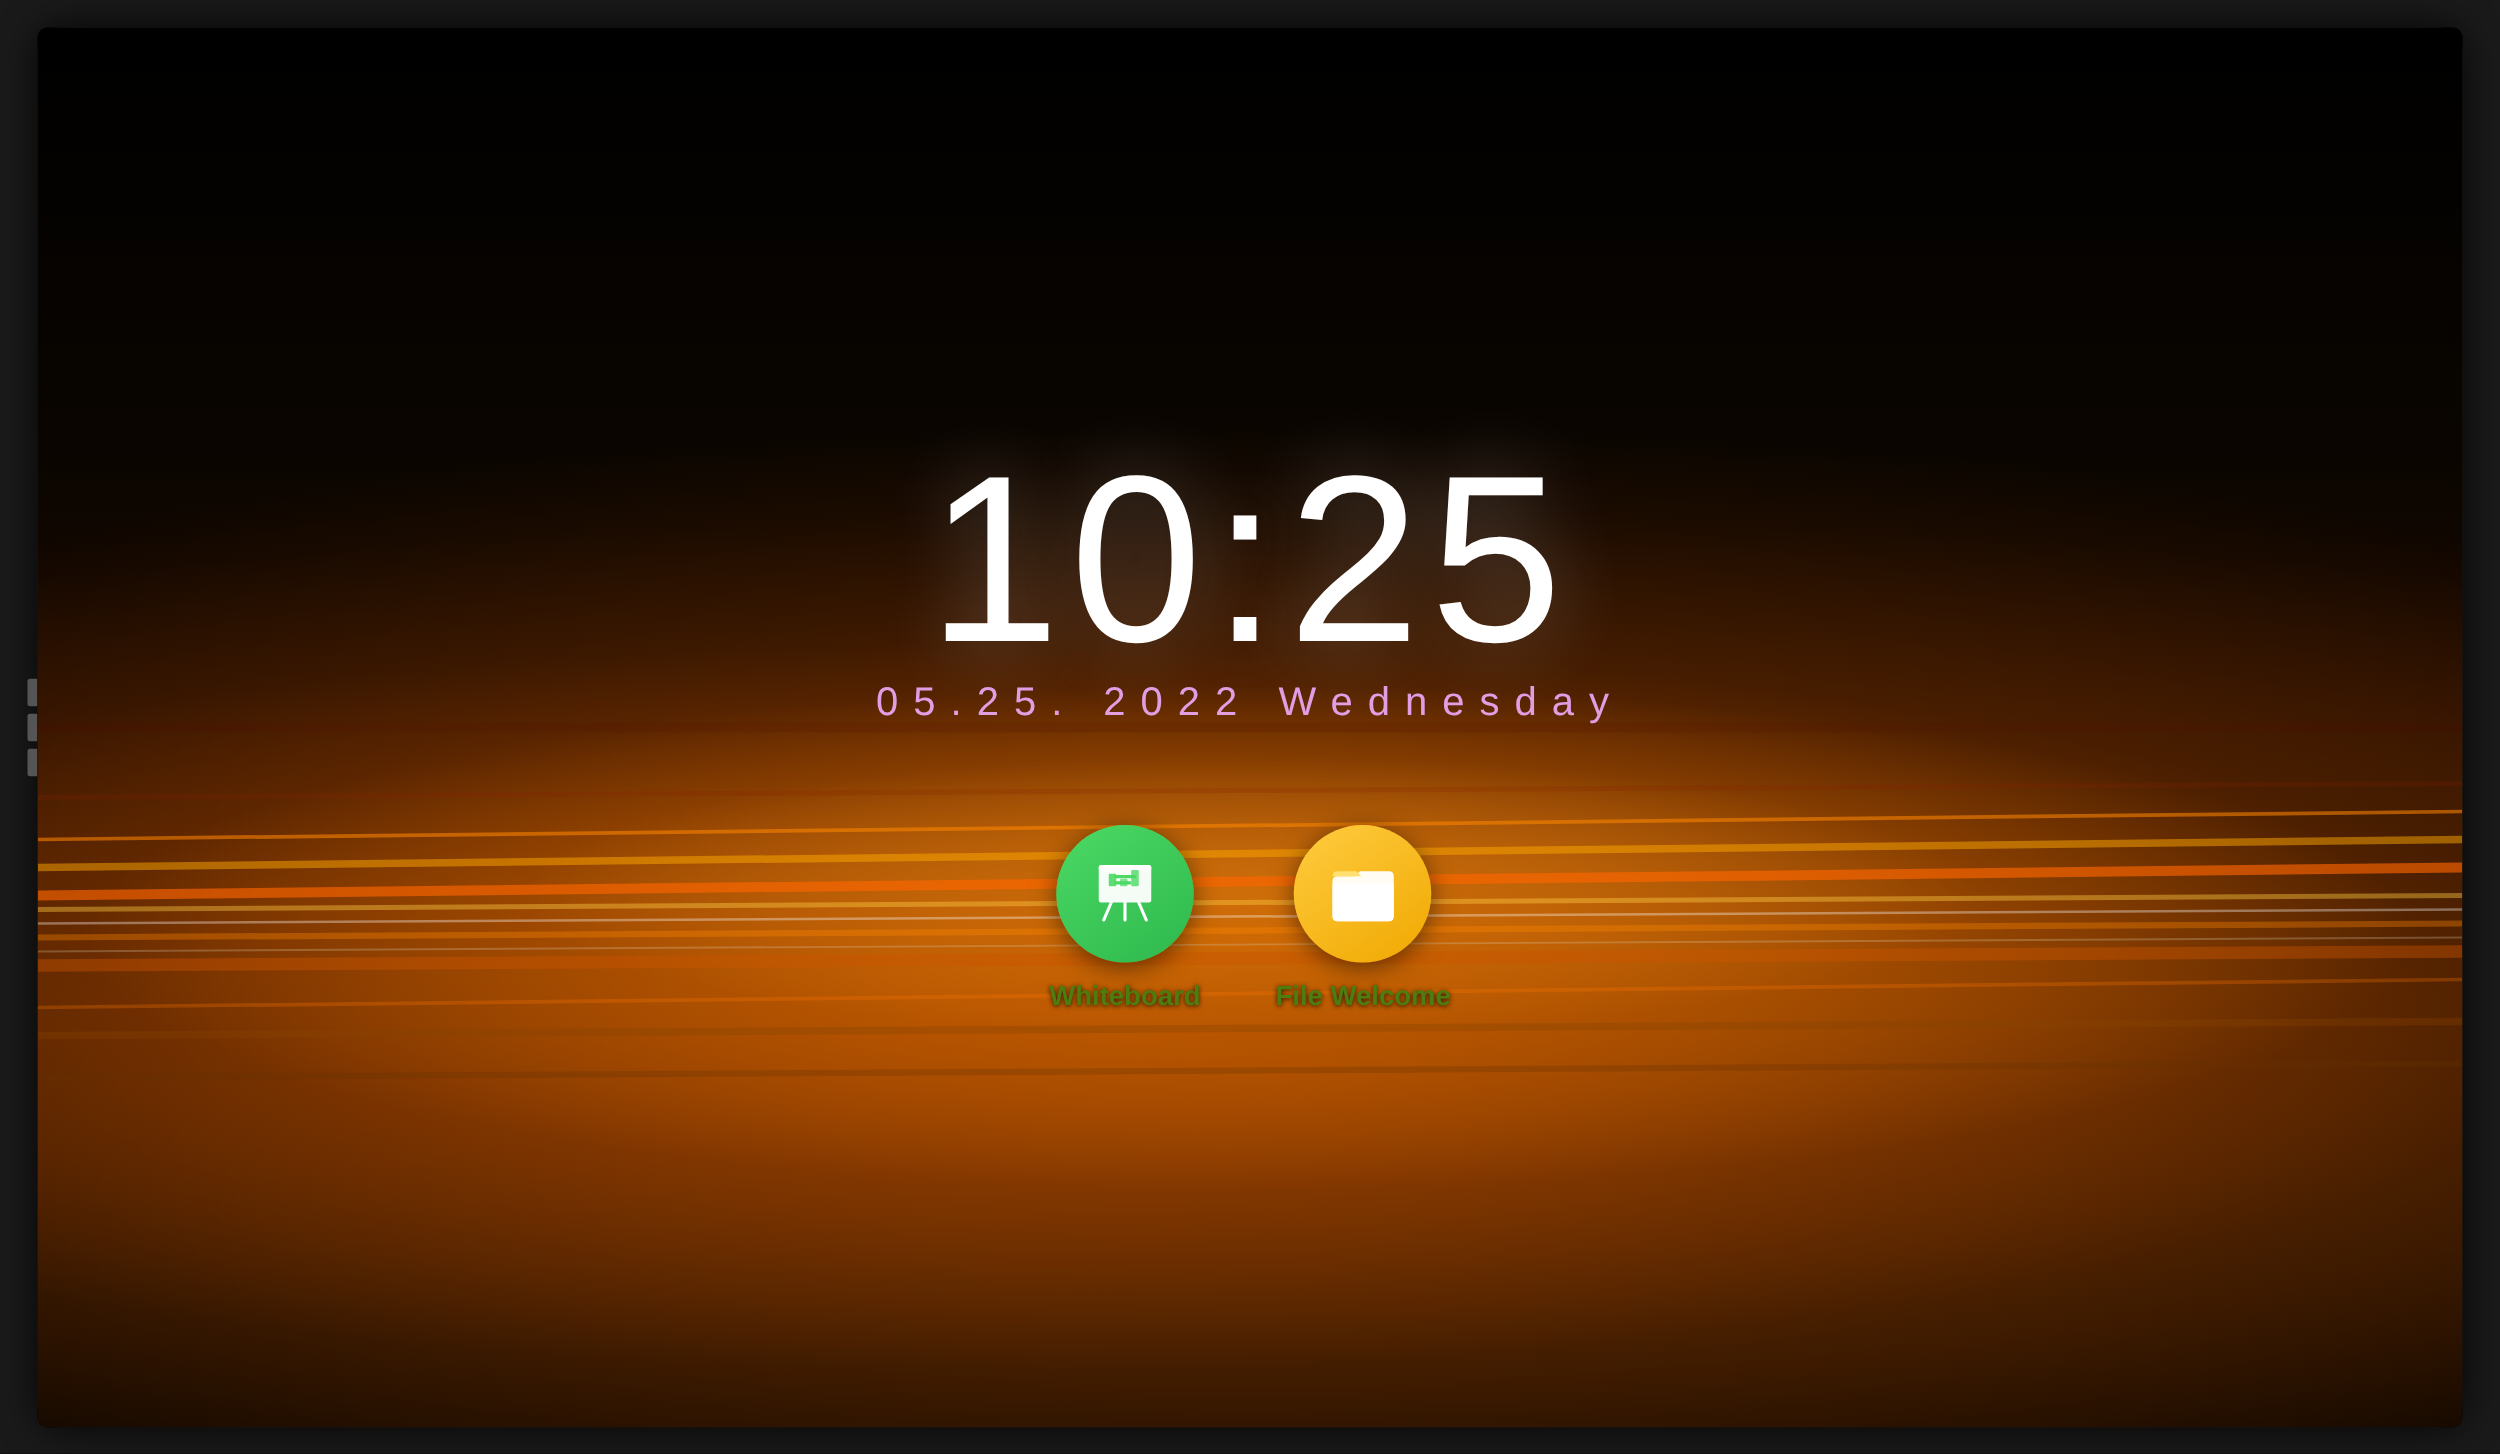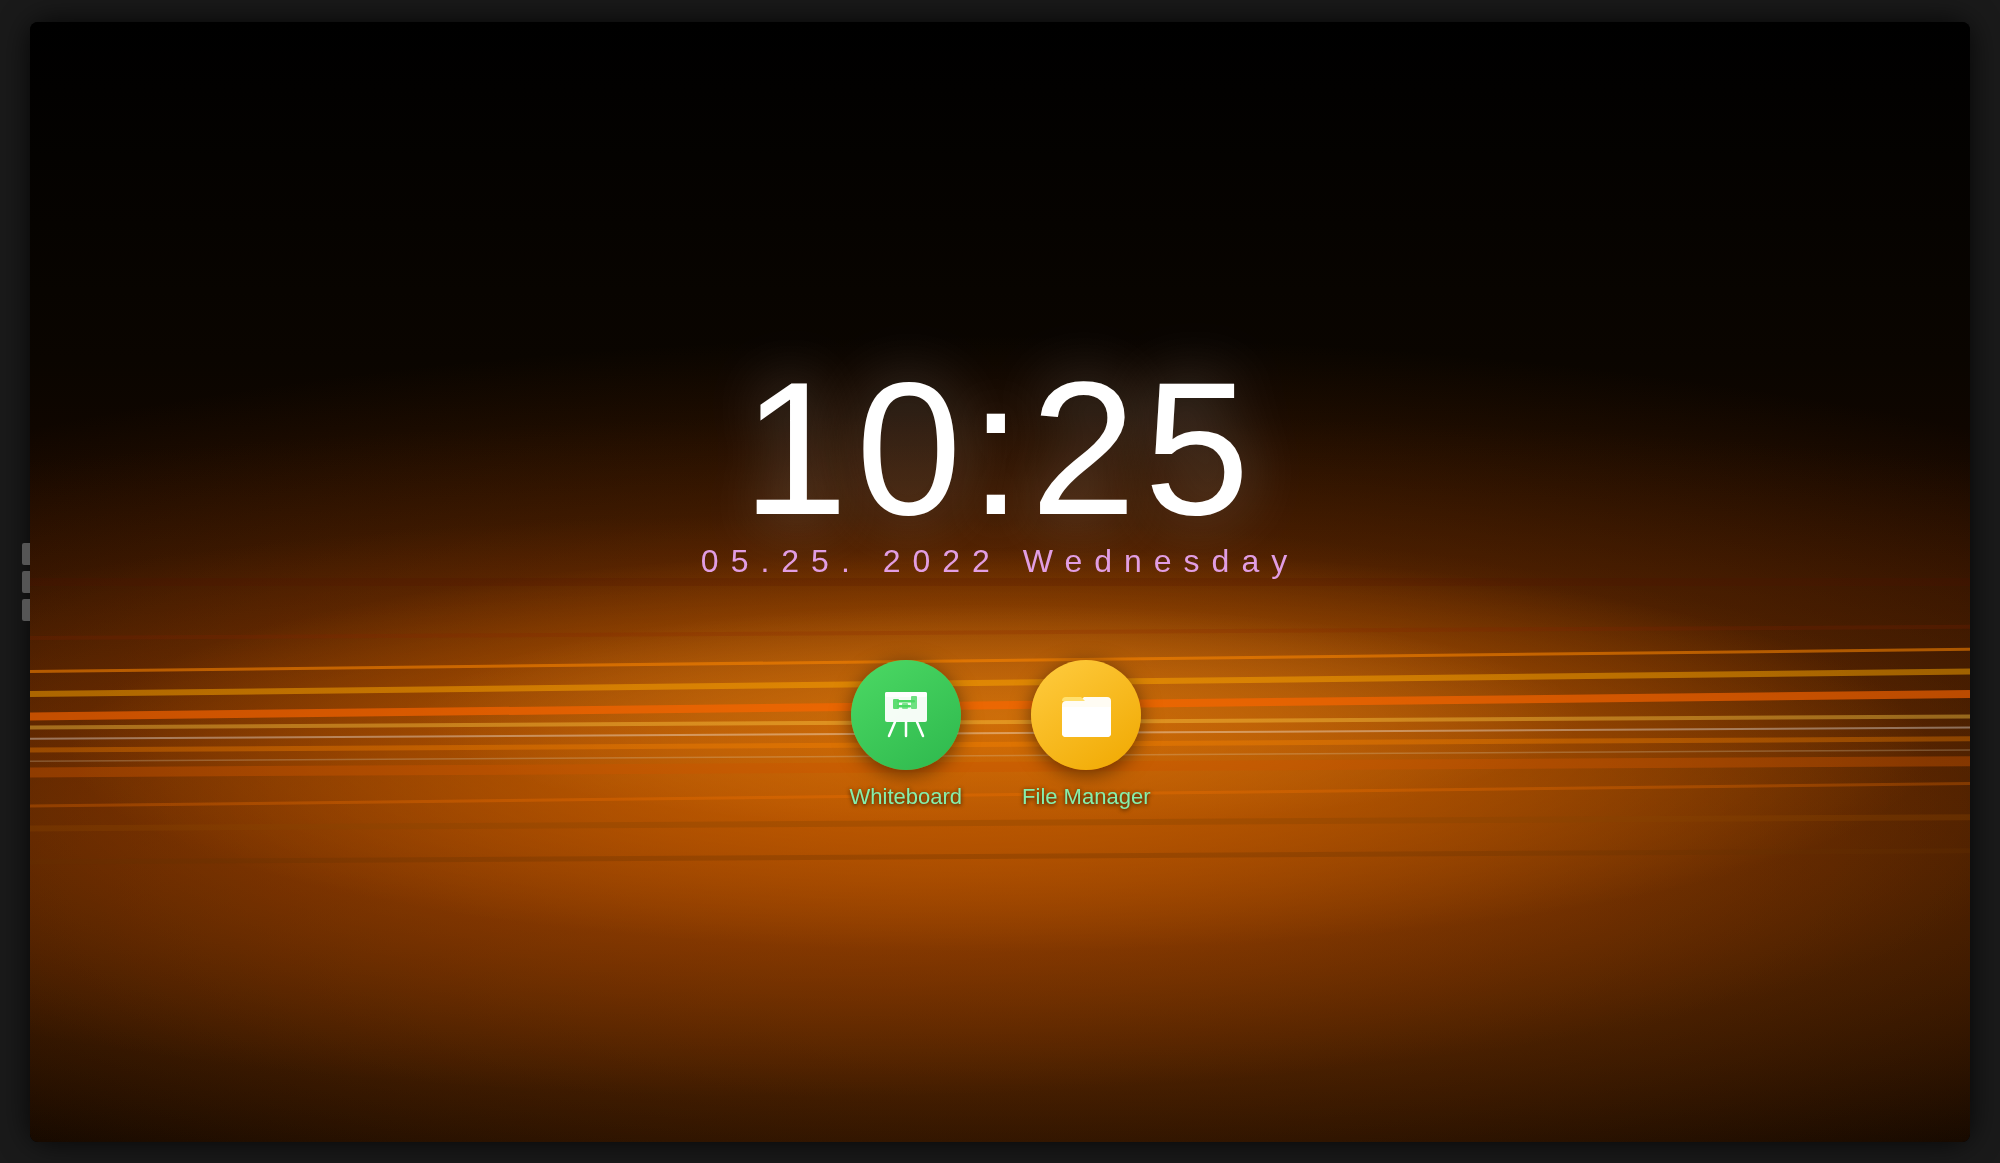--- a/index.html
+++ b/index.html
@@ -128,23 +128,23 @@
       height: 110px;
       border-radius: 50%;
       display: flex;
       align-items: center;
       justify-content: center;
       font-size: 52px;
       box-shadow: 0 4px 20px rgba(0,0,0,0.5);
     }
 
     .app-label {
-      color: #86efac;
+      color: #4d7c0f;
       font-size: 22px;
-      font-weight: 400;
+      font-weight: 700;
       text-align: left;
       text-shadow: 0 1px 4px rgba(0,0,0,0.8);
       white-space: nowrap;
     }
 
     
     .icon-whiteboard { background: linear-gradient(145deg, #4cd964, #2eb84d); }
     .icon-multiscreen { background: linear-gradient(145deg, #30c0f0, #0095d0); }
     .icon-filemanager { background: linear-gradient(145deg, #ffcc40, #f0a800); }
     .icon-welcome { background: linear-gradient(145deg, #f06060, #e02020); }
@@ -282,21 +282,21 @@
         <div class="app-item">
           <div class="app-icon-circle icon-filemanager">
             <svg width="65" height="65" viewBox="0 0 65 65" fill="none">
 
               <path d="M8 22 Q8 18 12 18 L26 18 L30 14 L53 14 Q57 14 57 18 L57 50 Q57 54 53 54 L12 54 Q8 54 8 50 Z" fill="white" opacity="0.95"></path>
               <path d="M8 24 L57 24 L57 50 Q57 54 53 54 L12 54 Q8 54 8 50 Z" fill="white"></path>
 
               <path d="M8 18 Q8 14 12 14 L27 14 L31 18 Z" fill="#ffe070"></path>
             </svg>
           </div>
-          <div class="app-label">File Manager</div>
+          <div class="app-label">File Welcome</div>
         </div>
 
 
 
       </div>
     </div>
 
 
   </div>
 </div>

